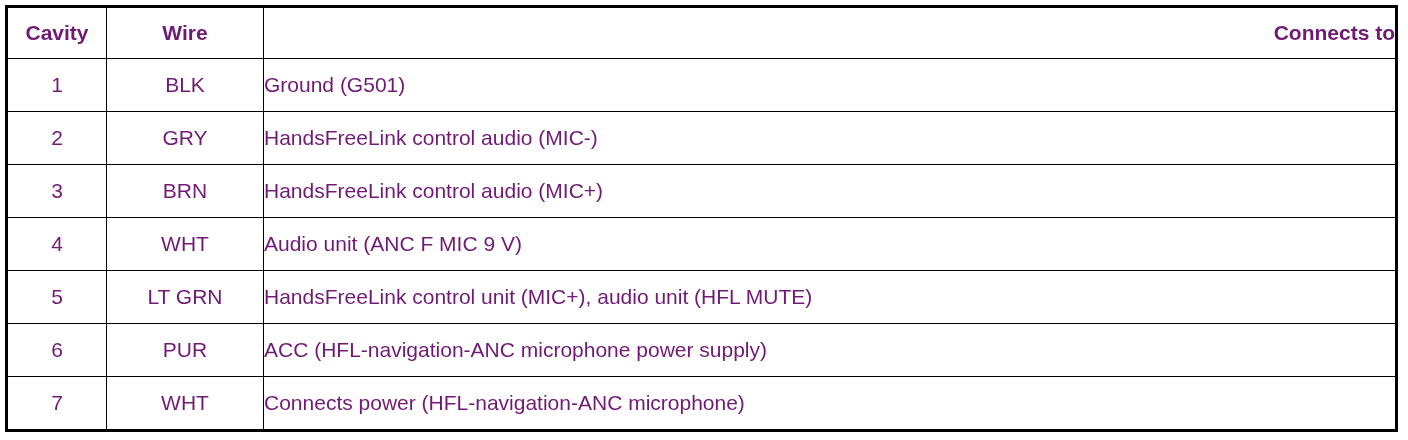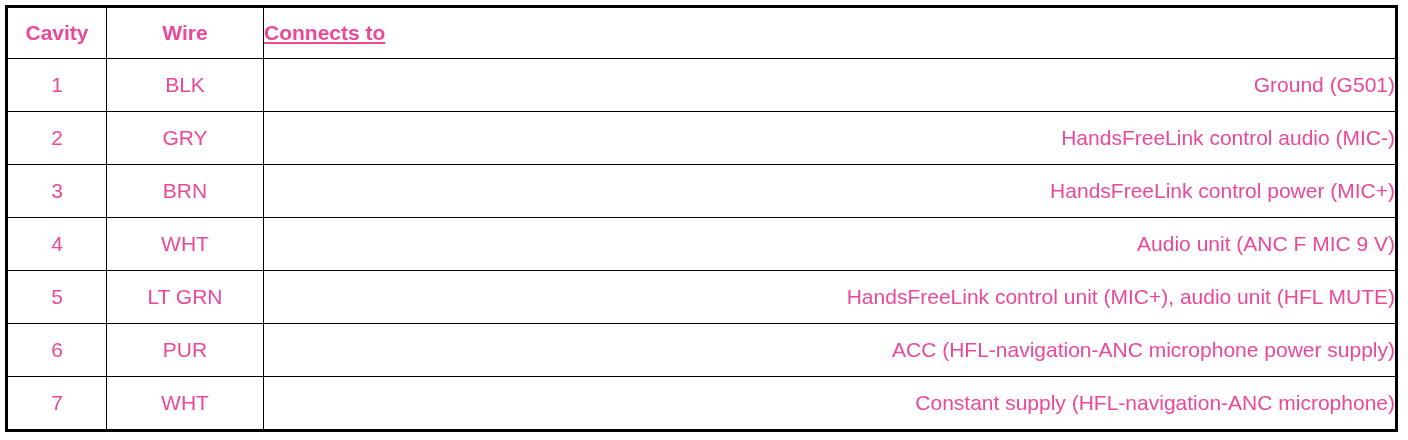--- a/index.html
+++ b/index.html
@@ -37,47 +37,46 @@
   table.pinout col.col-wire   { width: 157px; }
   table.pinout col.col-conn   { width: auto;  }
 
   table.pinout th,
   table.pinout td {
     border: 1px solid #000000;
     padding: 0;
     height: 52px;
     font-size: 21px;
     line-height: 1.1;
-    color: #ec4899;
+    color: #701a75;
     background: #ffffff;
     vertical-align: middle;
   }
 
   table.pinout thead th {
     height: 50px;
     font-weight: bold;
     text-align: center;
   }
 
   table.pinout thead th.h-conn {
-    text-align: left;
-    text-decoration: underline;
+    text-align: right;
   }
 
   table.pinout tbody td {
     font-weight: normal;
   }
 
   td.c-cavity,
   td.c-wire {
     text-align: center;
   }
 
   td.c-conn {
-    text-align: right;
+    text-align: left;
     padding-left: 14px;
     white-space: nowrap;
   }
 </style>
 </head>
 <body>
 
 <div class="sheet">
 
   <table class="pinout">
@@ -102,38 +101,38 @@
         <td class="c-conn">Ground (G501)</td>
       </tr>
       <tr>
         <td class="c-cavity">2</td>
         <td class="c-wire">GRY</td>
         <td class="c-conn">HandsFreeLink control audio (MIC-)</td>
       </tr>
       <tr>
         <td class="c-cavity">3</td>
         <td class="c-wire">BRN</td>
-        <td class="c-conn">HandsFreeLink control power (MIC+)</td>
+        <td class="c-conn">HandsFreeLink control audio (MIC+)</td>
       </tr>
       <tr>
         <td class="c-cavity">4</td>
         <td class="c-wire">WHT</td>
         <td class="c-conn">Audio unit (ANC F MIC 9 V)</td>
       </tr>
       <tr>
         <td class="c-cavity">5</td>
         <td class="c-wire">LT GRN</td>
         <td class="c-conn">HandsFreeLink control unit (MIC+), audio unit (HFL MUTE)</td>
       </tr>
       <tr>
         <td class="c-cavity">6</td>
         <td class="c-wire">PUR</td>
         <td class="c-conn">ACC (HFL-navigation-ANC microphone power supply)</td>
       </tr>
       <tr>
         <td class="c-cavity">7</td>
         <td class="c-wire">WHT</td>
-        <td class="c-conn">Constant supply (HFL-navigation-ANC microphone)</td>
+        <td class="c-conn">Connects power (HFL-navigation-ANC microphone)</td>
       </tr>
     </tbody>
   </table>
 
 </div>
 
 </body></html>

